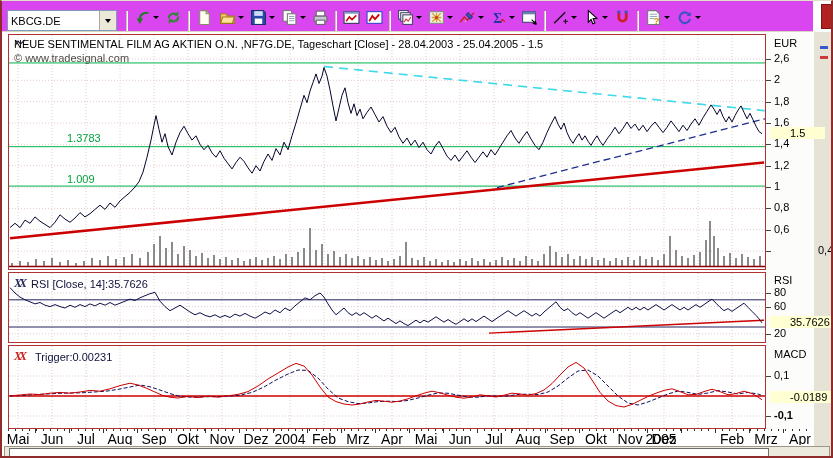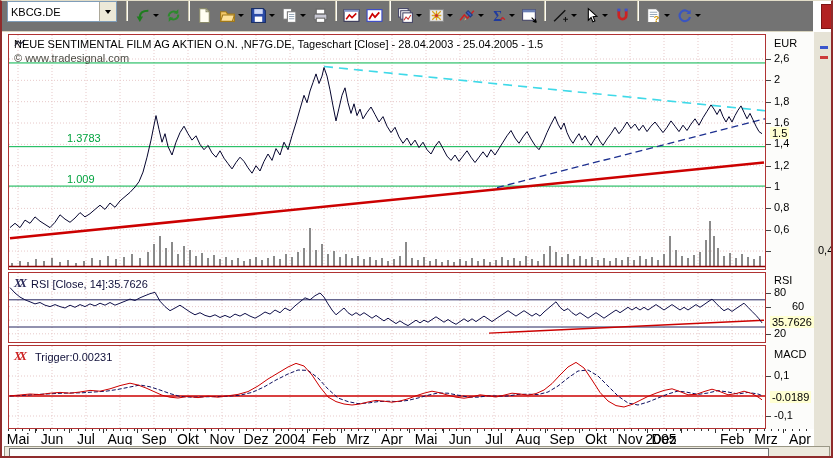--- a/index.html
+++ b/index.html
@@ -1,21 +1,21 @@
 <!DOCTYPE html>
 <html><head>
 <meta charset="utf-8">
 <style>
   html,body{margin:0;padding:0;background:#888;}
   #app{position:relative;width:833px;height:458px;background:#fff;overflow:hidden;
        font-family:"Liberation Sans",sans-serif;box-sizing:border-box;
        border-left:2px solid #8f2b2b;border-right:2px solid #8f2b2b;border-bottom:2px solid #8f2b2b;border-top:1px solid #e2ddc8;}
   
-  #toolbar{position:absolute;left:0;top:0;width:811px;height:31px;background:#737373;
-           border-bottom:1px solid #d8d4bf;display:flex;align-items:flex-start;padding-left:5px;box-sizing:border-box;}
+  #toolbar{position:absolute;left:0;top:0;width:811px;height:31px;background:#d946ef;
+           border-bottom:1px solid #d8d4bf;display:flex;align-items:flex-end;padding-left:5px;box-sizing:border-box;}
   .combo{width:108px;height:19px;background:#fff;border:1px solid #7f9db9;display:flex;align-items:stretch;}
   .combo input{border:0;outline:0;flex:1;font:11px "Liberation Sans",sans-serif;padding:1px 3px;min-width:0;}
   .combo .dbtn{width:16px;background:#ece9d8;border-left:1px solid #aca899;display:flex;align-items:center;justify-content:center;}
   .tri{width:0;height:0;border:3px solid transparent;border-top:4px solid #000;margin-top:4px;}
   .tbsep{width:1px;height:20px;background:#c9c5ae;border-right:1px solid #fdfcf5;margin:0 3px;}
   .tbbtn{height:24px;padding:1px 2px;display:flex;align-items:center;border:1px solid transparent;}
   .tbbtn svg{display:block;}
   .dd{width:0;height:0;border:3px solid transparent;border-top:3px solid #000;margin-left:2px;margin-top:4px;}
   
   .pnl{position:absolute;background:#fff;border:1px solid #b03333;box-sizing:border-box;}
@@ -25,21 +25,21 @@
   .pnl svg{position:absolute;left:0;top:0;}
   .ptitle{position:absolute;left:5px;top:3px;font-size:11px;color:#000;white-space:nowrap;display:flex;align-items:center;gap:4px;z-index:5;}
   .watermark{position:absolute;left:5px;top:17px;font-size:11px;color:#4c4c44;z-index:5;}
   .glabel{position:absolute;font-size:11px;color:#00a33e;z-index:4;}
   .xxicon{font-style:italic;font-weight:bold;letter-spacing:-3px;font-family:"Liberation Serif",serif;font-size:12px;padding-right:3px;}
   
   #gutter{position:absolute;left:764px;top:31px;width:48px;height:413px;background:#fcfcfa;}
   .tick{position:absolute;left:0;width:5px;height:1px;background:#444;}
   .alab{position:absolute;left:8px;font-size:11px;color:#000;white-space:nowrap;}
   .atitle{position:absolute;left:8px;font-size:11px;color:#000;}
-  .badge{position:absolute;left:4px;background:#ffffd2;font-size:11px;color:#000;padding:0 2px;white-space:nowrap;}
+  .badge{position:absolute;left:4px;background:#ffffd2;font-size:11px;color:#000;padding:0 20px;white-space:nowrap;}
   
   #strip{position:absolute;left:812px;top:31px;width:21px;height:427px;background:#e6e3d6;}
   #redctl{position:absolute;left:819px;top:3px;width:12px;height:23px;background:#b22222;border:1px solid #7d1414;}
   .tinymark{position:absolute;width:8px;height:3px;}
   
   #xaxis{position:absolute;left:0;top:428px;width:812px;height:16px;background:#fff;overflow:hidden;}
   .month{position:absolute;top:2px;width:34px;text-align:center;font-size:14px;color:#000;}
   .mtick{position:absolute;top:0;width:1px;background:#333;}
   
   #sbtrack{position:absolute;left:2px;top:445px;width:826px;height:11px;background:#ece9dd;border:1px solid #9a9786;box-sizing:border-box;}
@@ -522,29 +522,29 @@
       <span class="alab" style="top: 169.38px;">0,8</span>
       <span class="tick" style="top: 197.72px;"></span>
       <span class="alab" style="top: 190.72px; text-align: right;">0,6</span>
       <span class="tick" style="top: 219.06px;"></span>
       <span class="alab" style="top: 212.06px; margin-left: 44px;">0,4</span>
       <span class="badge" style="top: 95px;">1.5</span>
       <span class="atitle" style="top: 242px;">RSI</span>
       <span class="tick" style="top: 261px;"></span>
       <span class="alab" style="top: 254px;">80</span>
       <span class="tick" style="top: 274.6px;"></span>
-      <span class="alab" style="top: 267.6px; margin-left: 18px;">60</span>
+      <span class="alab" style="top: 267.6px;">60</span>
       <span class="tick" style="top: 301.8px;"></span>
       <span class="alab" style="top: 294.8px;">20</span>
       <span class="badge" style="top: 284px;">35.7626</span>
       <span class="atitle" style="top: 316px;">MACD</span>
       <span class="tick" style="top: 344px;"></span>
       <span class="alab" style="top: 337px;">0,1</span>
       <span class="tick" style="top: 384px;"></span>
-      <span class="alab" style="top: 377px;">-0,1</span>
+      <span class="alab" style="top: 377px; font-weight: bold;">-0,1</span>
       <span class="badge" style="top: 359px;">-0.0189</span>
     </div>
   <div id="xaxis">
       <span class="mtick" style="left: 6px; height: 2px;"></span>
       <span class="mtick" style="left: 13px; height: 2px;"></span>
       <span class="mtick" style="left: 20px; height: 2px;"></span>
       <span class="mtick" style="left: 27px; height: 2px;"></span>
       <span class="mtick" style="left: 34px; height: 2px;"></span>
       <span class="mtick" style="left: 41px; height: 2px;"></span>
       <span class="mtick" style="left: 48px; height: 2px;"></span>

